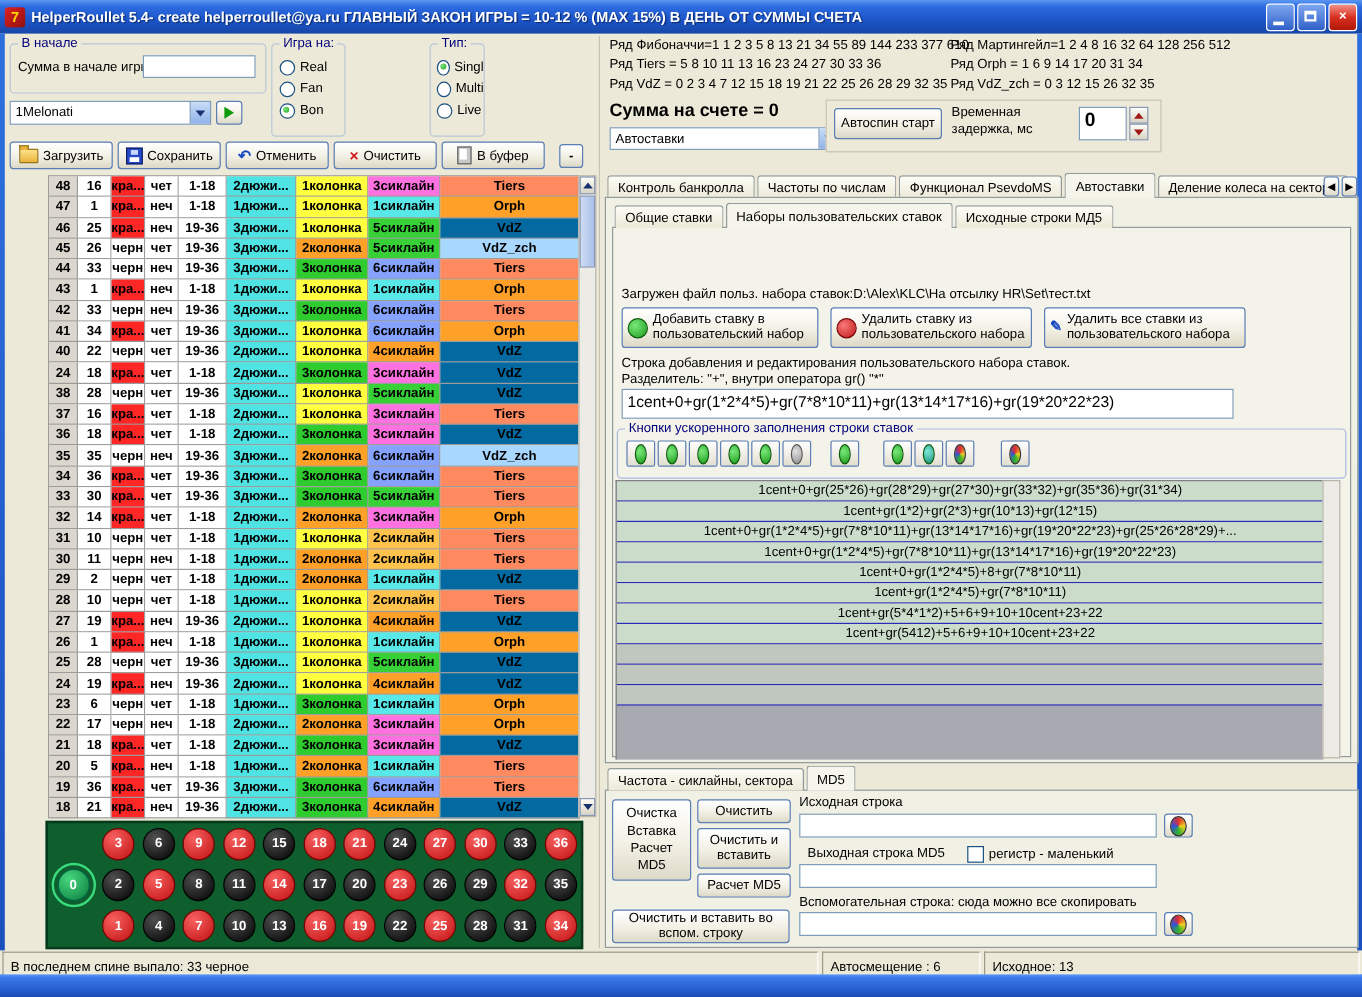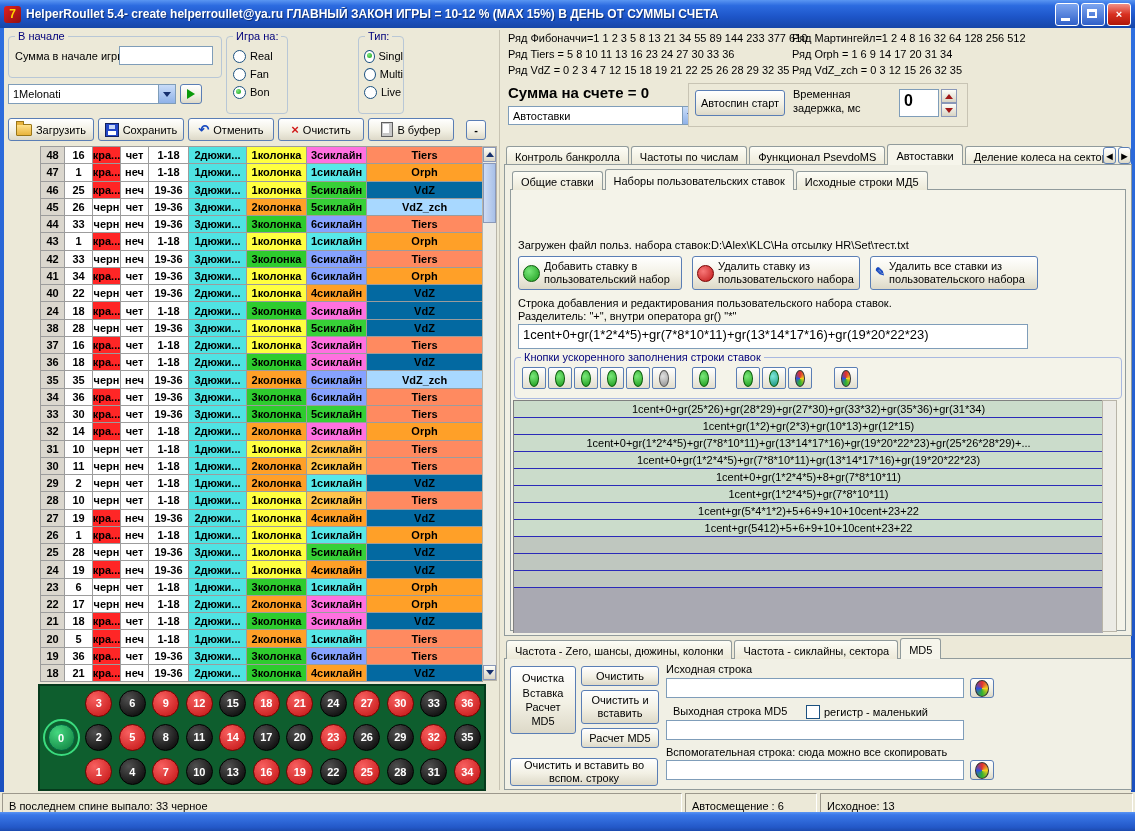--- a/index.html
+++ b/index.html
@@ -819,21 +819,20 @@
       <div class="brow-l">1cent+gr(1*2*4*5)+gr(7*8*10*11)</div>
       <div class="brow-l">1cent+gr(5*4*1*2)+5+6+9+10+10cent+23+22</div>
       <div class="brow-l">1cent+gr(5412)+5+6+9+10+10cent+23+22</div>
       <div class="brow-l emp"></div>
       <div class="brow-l emp"></div>
       <div class="brow-l emp"></div>
     </div>
   <div class="sbar" style="left:1102px;top:400px;width:15px;height:232px;z-index:2;"></div>
 
   <div id="bottom-tabs" class="tabrow" style="left:506px;top:640px;height:19px;z-index:2;">
-      <div class="tab">Частота - Zero, шансы, дюжины, колонки</div>
       <div class="tab">Частота - сиклайны, сектора</div>
       <div class="tab act">MD5</div>
     </div>
   <div class="tframe" style="left:504px;top:658px;width:628px;height:132px;"></div>
 
   <div class="xbtn" style="position:absolute;left:510px;top:666px;width:66px;height:68px;white-space:normal;text-align:center;line-height:1.3;z-index:2;">Очистка Вставка Расчет MD5</div>
   <div class="xbtn" style="position:absolute;left:581px;top:666px;width:78px;height:20px;z-index:2;">Очистить</div>
   <div class="xbtn" style="position:absolute;left:581px;top:690px;width:78px;height:34px;white-space:normal;text-align:center;line-height:1.2;z-index:2;">Очистить и вставить</div>
   <div class="xbtn" style="position:absolute;left:581px;top:728px;width:78px;height:20px;z-index:2;">Расчет MD5</div>
 

